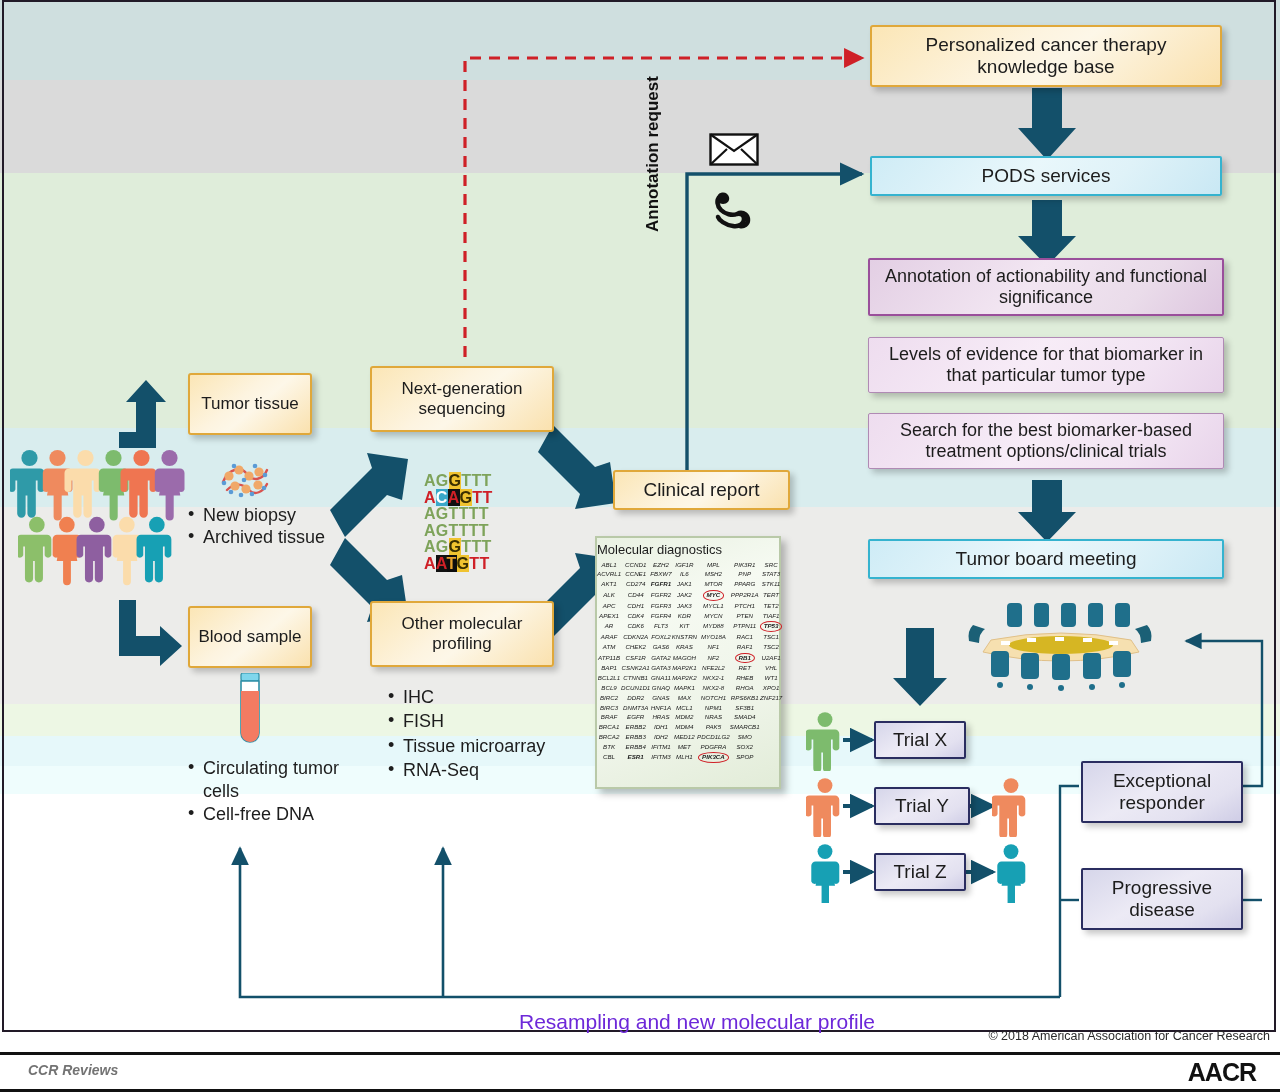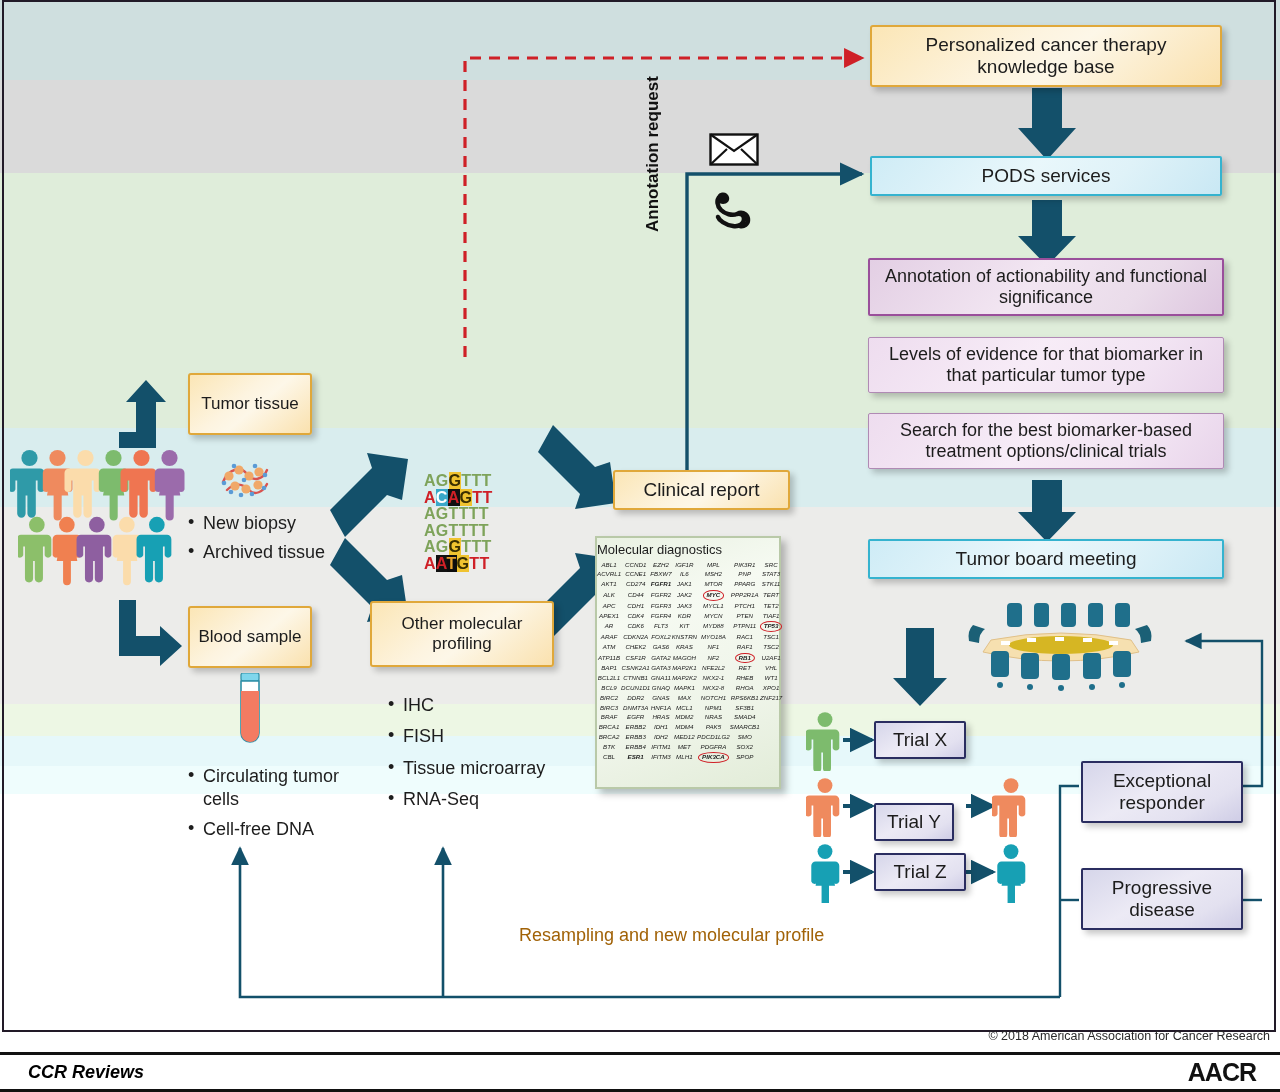--- a/index.html
+++ b/index.html
@@ -35,21 +35,21 @@
   .purple-soft{background:linear-gradient(130deg,#eeddef 0%,#f7ecf7 45%,#f2e4f3 75%,#e8d4ea 100%);
         border:1.5px solid #b08ab4;border-radius:2px;}
   .lavender{background:linear-gradient(150deg,#d6d6ea 0%,#eceaf5 45%,#e3e1f0 75%,#cfcde6 100%);
         border:2px solid #2a2d60;border-radius:2px;}
 
   
   .t20{font-size:17px;}
   .t19{font-size:19px;}
   .t18{font-size:18px;}
   ul.bul{position:absolute;margin:0;padding:0;list-style:none;color:#1d1d1d;}
-  ul.bul li{position:relative;padding-left:15px;margin:8px 0 1px 0;}
+  ul.bul li{position:relative;padding-left:15px;margin:0 0 1px 0;}
   ul.bul li:before{content:"\2022";position:absolute;left:0;top:-1px;}
   svg.ov{position:absolute;left:0;top:0;width:1280px;height:1092px;overflow:visible;pointer-events:none;}
 
   
   #seq{position:absolute;left:424px;top:473px;font-family:"Liberation Sans",sans-serif;
        font-size:16px;font-weight:bold;letter-spacing:.3px;line-height:16.6px;}
   #seq .r{white-space:pre;}
   #seq .g{color:#7ea35a;} #seq .r1{color:#cf2027;}
   #seq .hl-y{background:#f0c330;color:#3a2f00;} #seq .hl-b{background:#0d0d0d;color:#e8a32b;}
   #seq .hl-c{background:#39a8c9;color:#ffffff;} #seq .hl-k{background:#111;color:#cf2027;}
@@ -63,37 +63,37 @@
   #mdx td{font-size:6.2px;font-style:italic;font-family:"Liberation Sans",sans-serif;
           color:#1a1a1a;text-align:center;padding:0.6px 0;white-space:nowrap;line-height:8.6px;}
   #mdx td.bold{font-weight:bold;font-style:italic;}
   #mdx td .circ{display:inline-block;font-weight:bold;font-style:italic;padding:0 3px;
         border:1.2px solid #cf2027;border-radius:50%/50%;}
 
   
   #copyright{position:absolute;right:10px;top:1029px;font-size:12.5px;color:#2b2b2b;}
   #footbar{position:absolute;left:0;top:1052px;width:1280px;height:40px;
            border-top:3px solid #111;border-bottom:3px solid #111;box-sizing:border-box;background:#fff;}
-  #ccr{position:absolute;left:28px;top:1062px;font-size:18px;font-weight:bold;font-style:italic;color:#000000;}
+  #ccr{position:absolute;left:28px;top:1062px;font-size:14px;font-weight:bold;font-style:italic;color:#737373;}
   #aagr{position:absolute;right:24px;top:1058px;font-size:25px;font-weight:bold;color:#111;letter-spacing:-1px;}
 
   
   #annreq{position:absolute;left:643px;top:232px;transform:rotate(-90deg);transform-origin:left top;
           font-size:17px;font-weight:bold;color:#111;white-space:nowrap;}
 
   
   #envelope{position:absolute;left:709px;top:133px;width:50px;height:33px;}
   #phone{position:absolute;left:712px;top:190px;width:44px;height:42px;}
   #tube{position:absolute;left:236px;top:673px;width:28px;height:74px;}
   #dna{position:absolute;left:215px;top:452px;width:60px;height:48px;}
   #people-top{position:absolute;left:10px;top:449px;width:180px;height:75px;}
   #people-bot{position:absolute;left:18px;top:516px;width:170px;height:72px;}
   #boardroom{position:absolute;left:955px;top:595px;width:210px;height:100px;}
   .stick{position:absolute;}
-  #resample-label{position:absolute;left:519px;top:925px;font-size:18px;color:#a16207;}
+  #resample-label{position:absolute;left:519px;top:1010px;font-size:21px;color:#6d28d9;}
 </style>
 </head>
 <body>
 
 <div id="page">
 
   <div class="band" id="band-teal"></div>
   <div class="band" id="band-gray"></div>
   <div class="band" id="band-green"></div>
   <div class="band" id="band-ltblue"></div>
@@ -213,33 +213,36 @@
   </div>
 
   <div class="box yellow t20" style="left:188px;top:373px;width:124px;height:62px;">
     <span class="box-txt">Tumor tissue</span>
   </div>
 
   <div class="box yellow t20" style="left:188px;top:606px;width:124px;height:62px;">
     <span class="box-txt">Blood sample</span>
   </div>
 
+  <div class="box yellow t20" style="left:370px;top:366px;width:184px;height:66px;">
+    <span class="box-txt">Next-generation sequencing</span>
+  </div>
 
   <div class="box yellow t20" style="left:370px;top:601px;width:184px;height:66px;">
     <span class="box-txt">Other molecular profiling</span>
   </div>
 
   <div class="box yellow t19" style="left:613px;top:470px;width:177px;height:40px;">
     <span class="box-txt">Clinical report</span>
   </div>
 
   <div class="box lavender t19" style="left:874px;top:721px;width:92px;height:38px;">
     <span class="box-txt">Trial X</span>
   </div>
-  <div class="box lavender t19" style="left:874px;top:787px;width:80px;height:38px;margin-top:16px;">
+  <div class="box lavender t19" style="left:874px;top:787px;width:96px;height:38px;">
     <span class="box-txt">Trial Y</span>
   </div>
   <div class="box lavender t19" style="left:874px;top:853px;width:92px;height:38px;">
     <span class="box-txt">Trial Z</span>
   </div>
 
   <div class="box lavender t19" style="left:1081px;top:761px;width:162px;height:62px;">
     <span class="box-txt">Exceptional responder</span>
   </div>
   <div class="box lavender t19" style="left:1081px;top:868px;width:162px;height:62px;">

